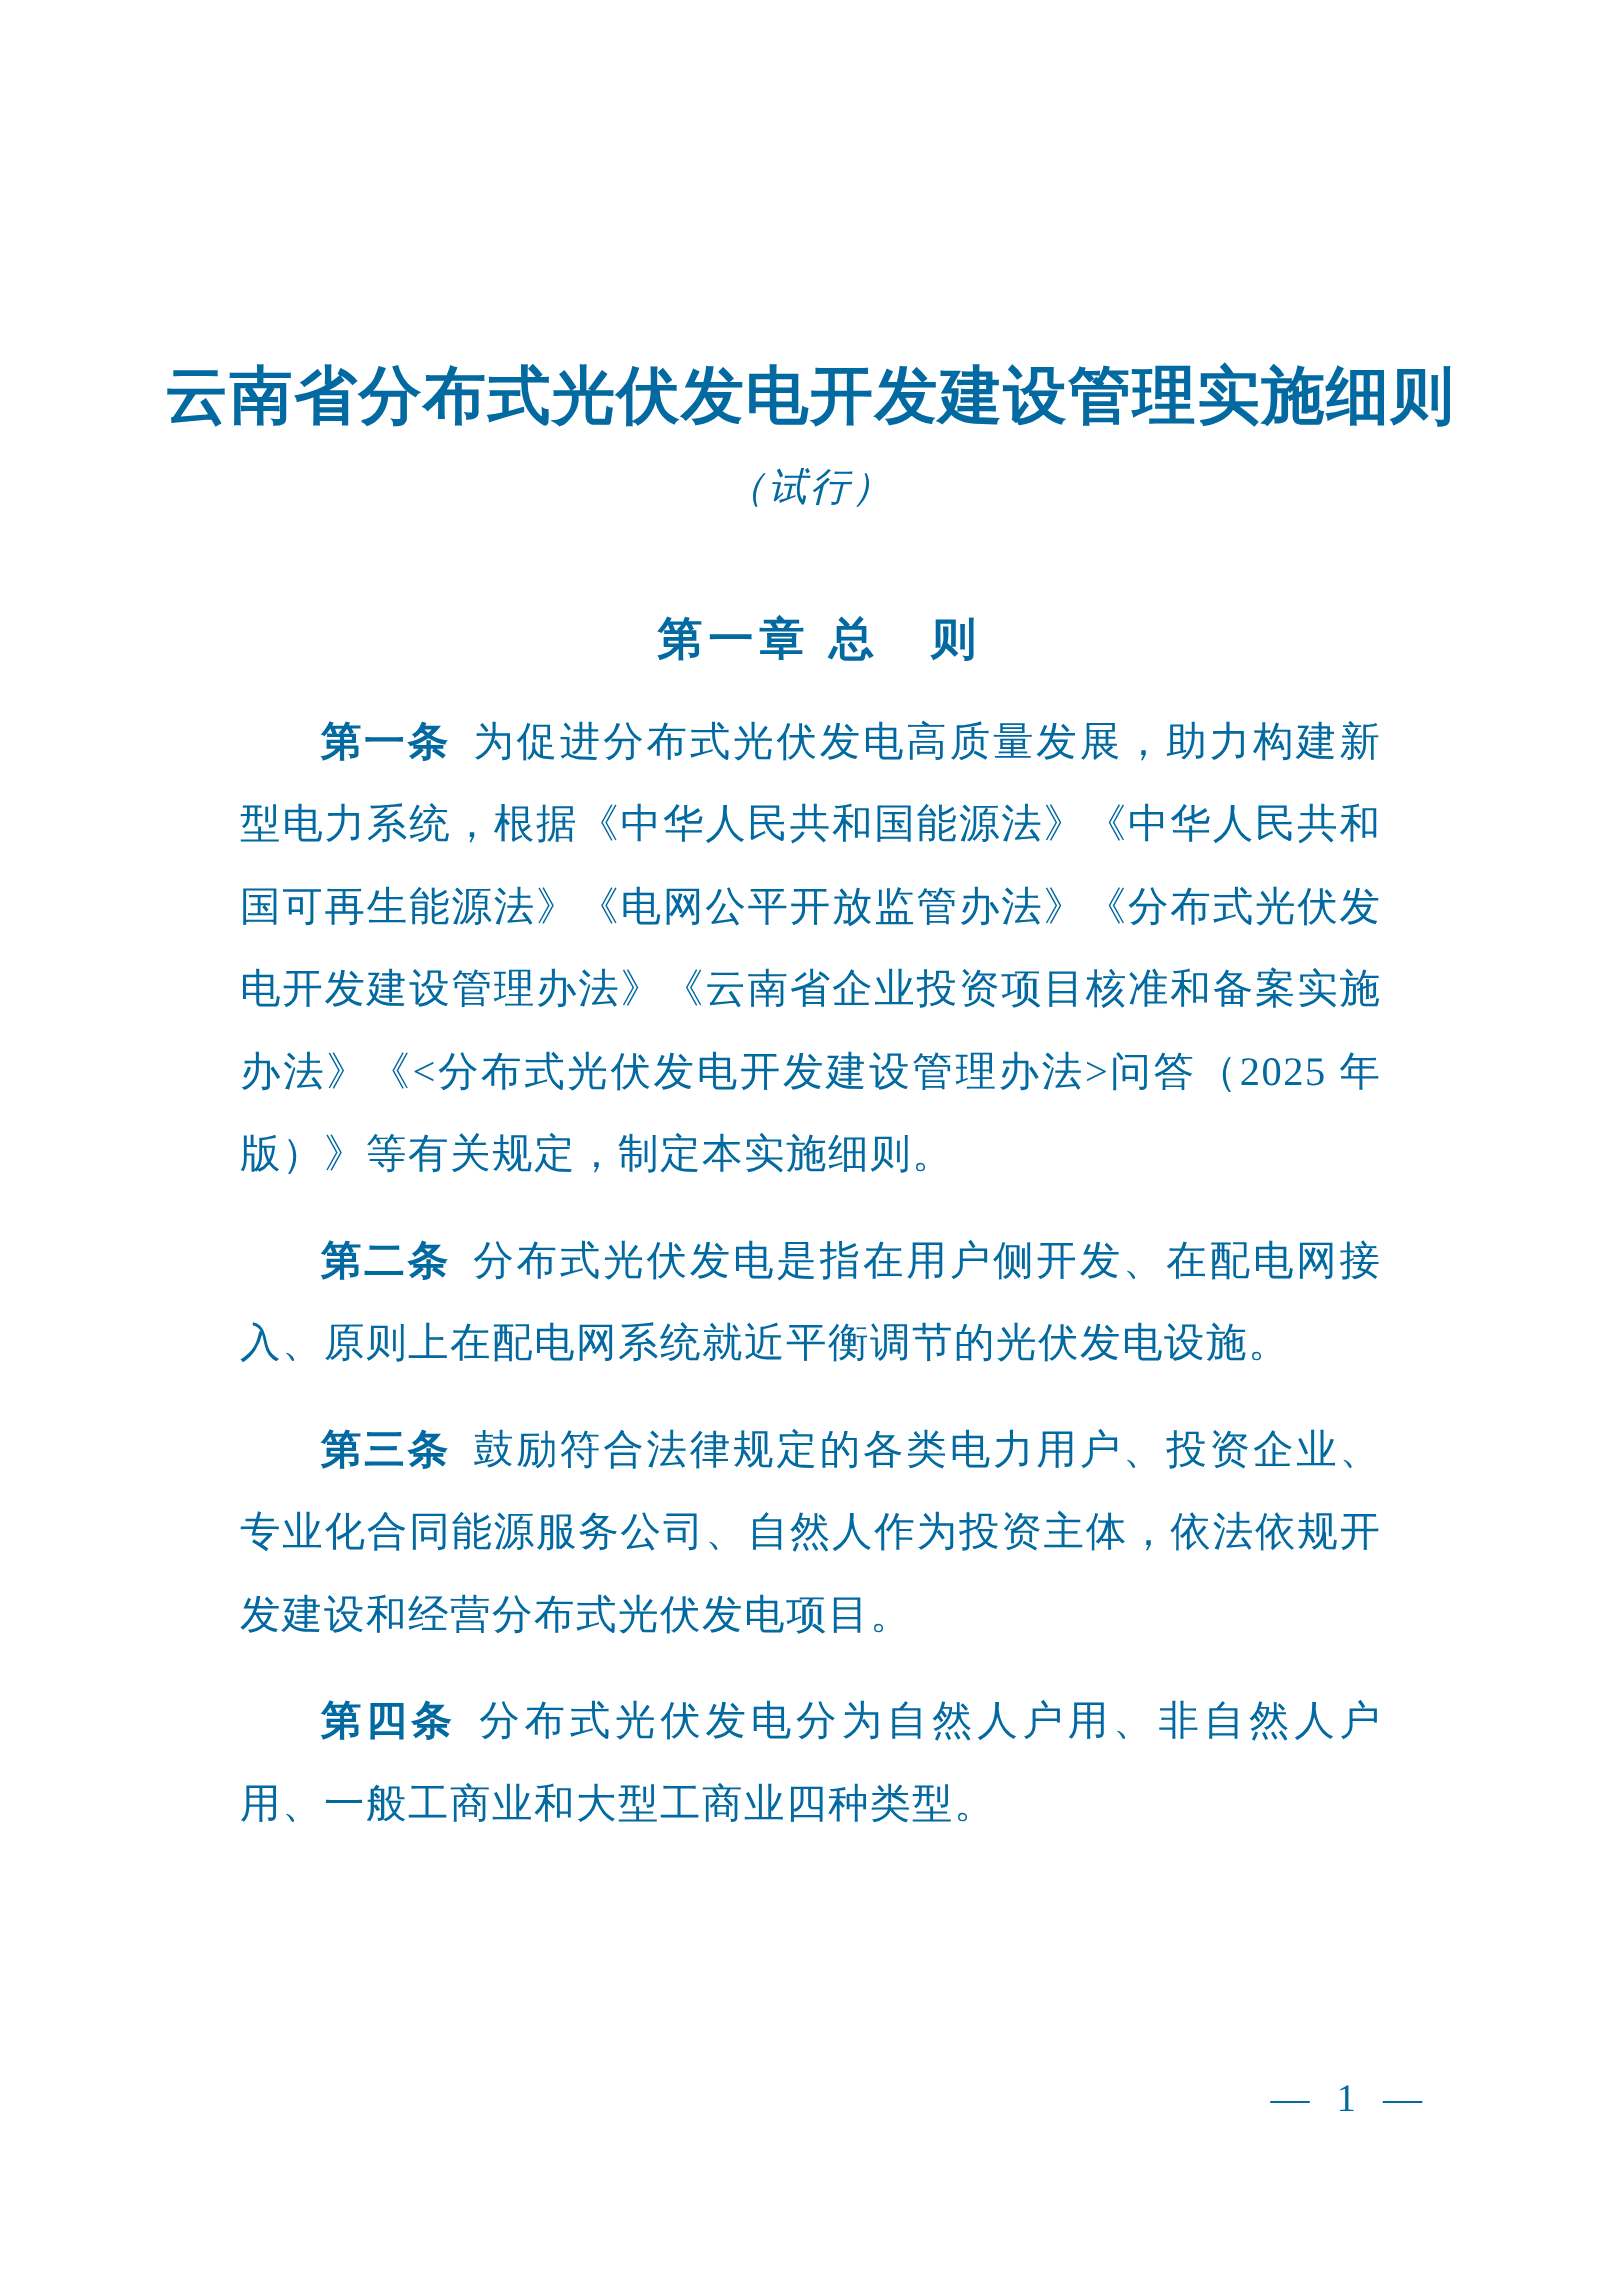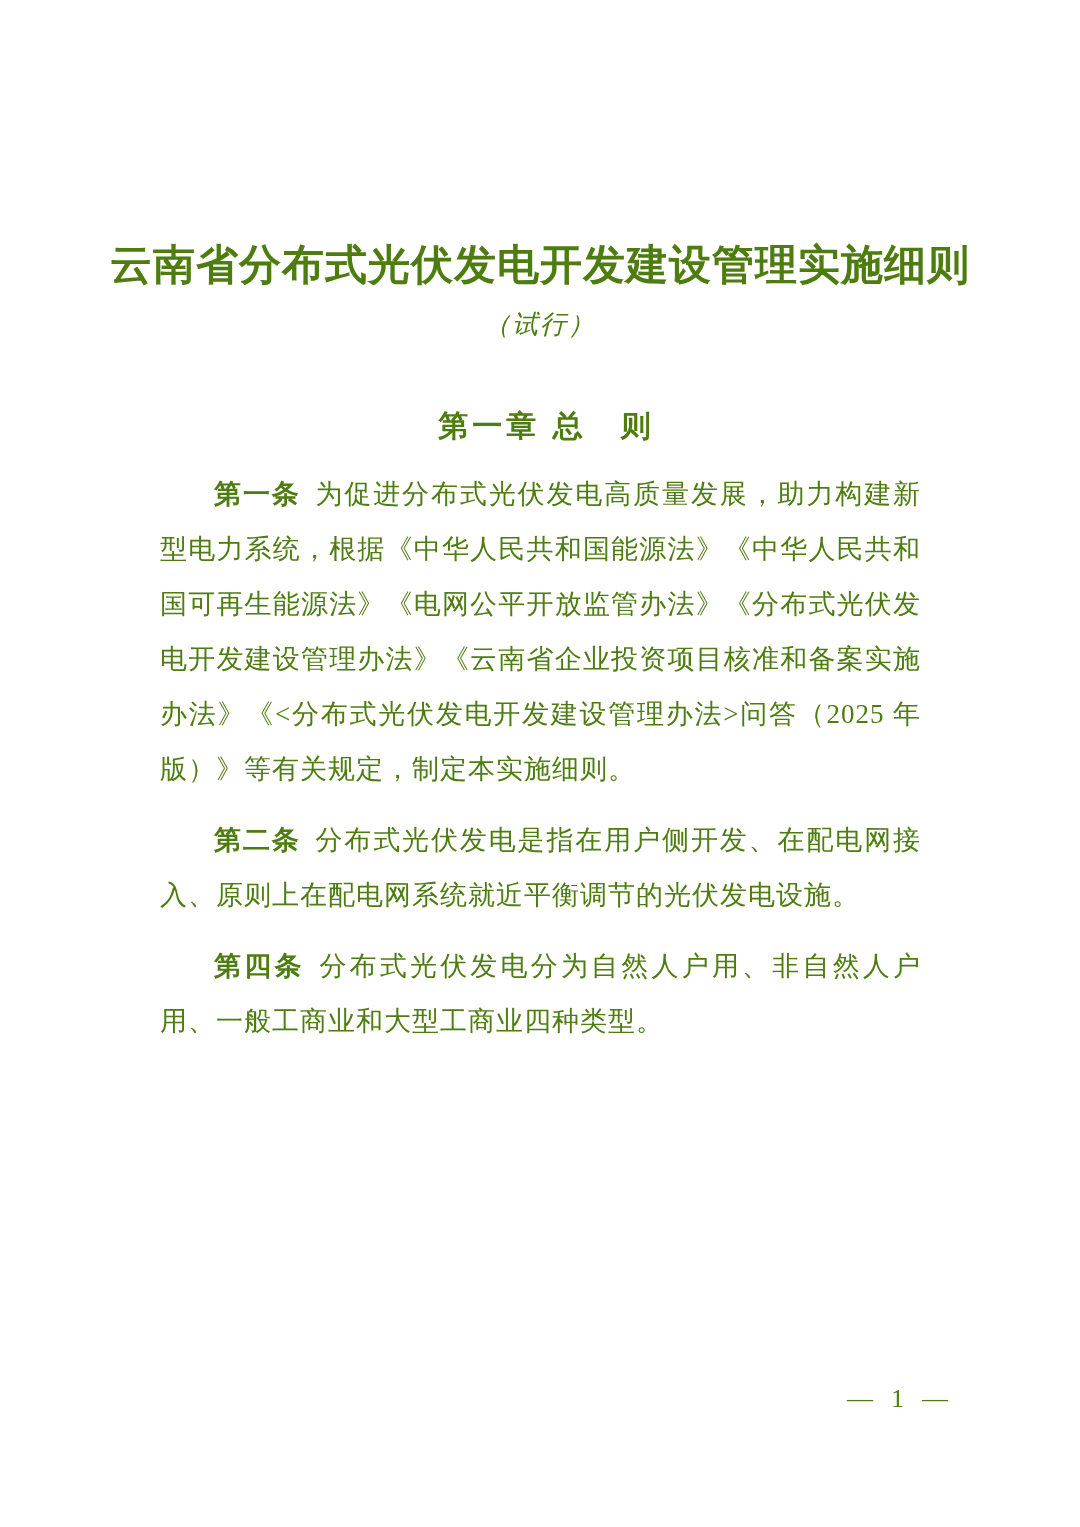--- a/index.html
+++ b/index.html
@@ -5,21 +5,21 @@
   html, body {
     margin: 0;
     padding: 0;
     background: #ffffff;
   }
   .page {
     position: relative;
     width: 1080px;
     height: 1527px;
     background: #ffffff;
-    color: #4d7c0f;
+    color: #0369a1;
     font-family: "Liberation Serif", "DejaVu Serif", serif;
     overflow: hidden;
   }
   .title {
     margin: 238px 70px 0 70px;
     text-align: center;
     font-size: 42px;
     font-weight: bold;
     line-height: 1.3;
     letter-spacing: 1px;
@@ -81,20 +81,21 @@
   <div class="subtitle">（试行）</div>
 
   <h2 class="chapter">第一章 总　则</h2>
 
   <div class="doc-body">
 
     <p class="para"><span class="lead">第一条</span><span>为促进分布式光伏发电高质量发展，助力构建新型电力系统，根据《中华人民共和国能源法》《中华人民共和国可再生能源法》《电网公平开放监管办法》《分布式光伏发电开发建设管理办法》《云南省企业投资项目核准和备案实施办法》《&lt;分布式光伏发电开发建设管理办法&gt;问答（2025 年版）》等有关规定，制定本实施细则。</span></p>
 
     <p class="para"><span class="lead">第二条</span><span>分布式光伏发电是指在用户侧开发、在配电网接入、原则上在配电网系统就近平衡调节的光伏发电设施。</span></p>
 
+    <p class="para"><span class="lead">第三条</span><span>鼓励符合法律规定的各类电力用户、投资企业、专业化合同能源服务公司、自然人作为投资主体，依法依规开发建设和经营分布式光伏发电项目。</span></p>
 
     <p class="para"><span class="lead">第四条</span><span>分布式光伏发电分为自然人户用、非自然人户用、一般工商业和大型工商业四种类型。</span></p>
 
 
   </div>
 
   <div class="footer">
     <span>—</span>
     <span>1</span>
     <span>—</span>

